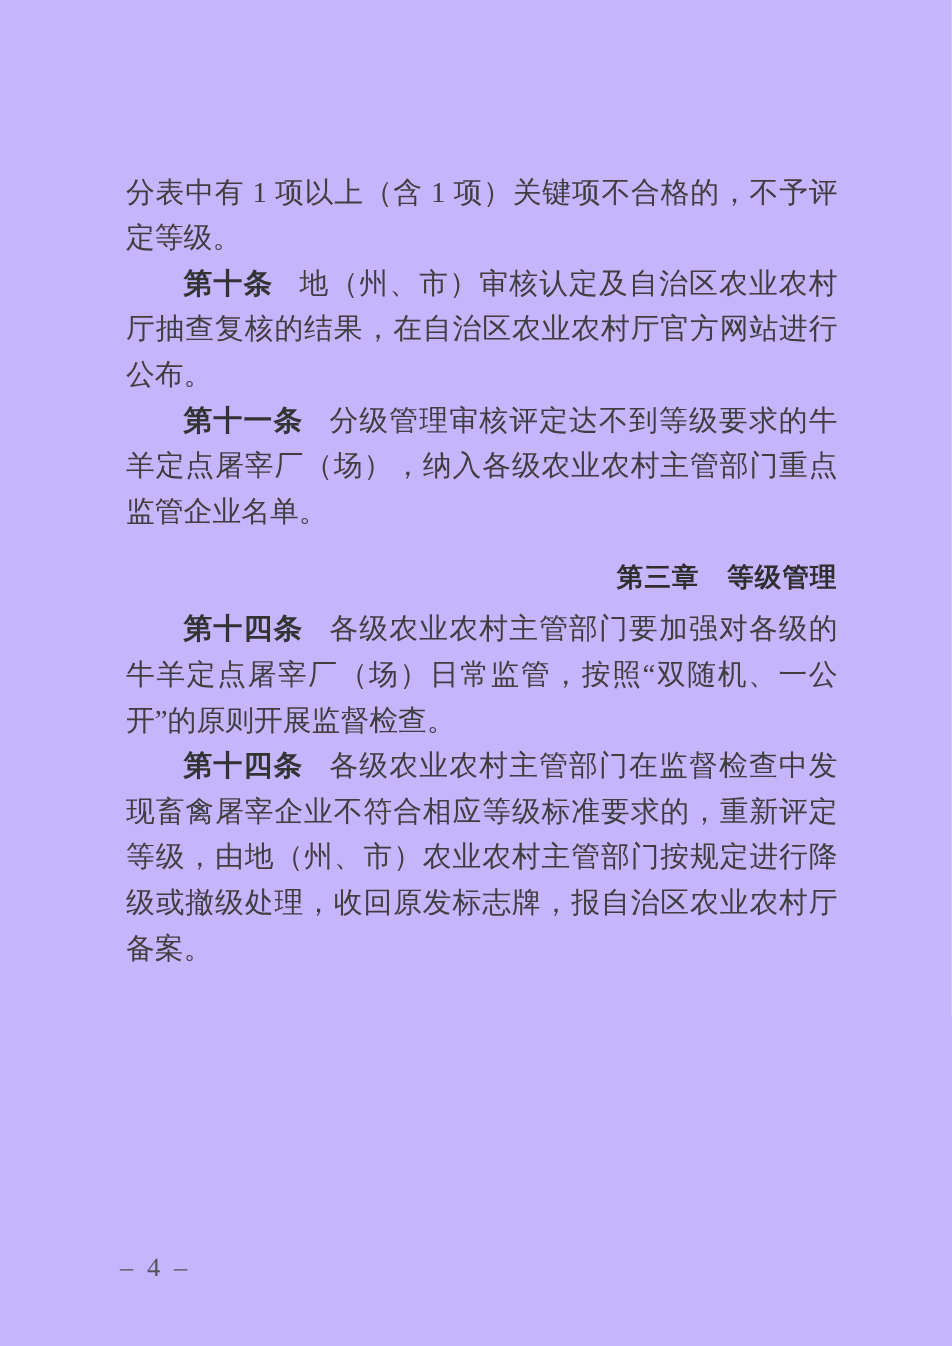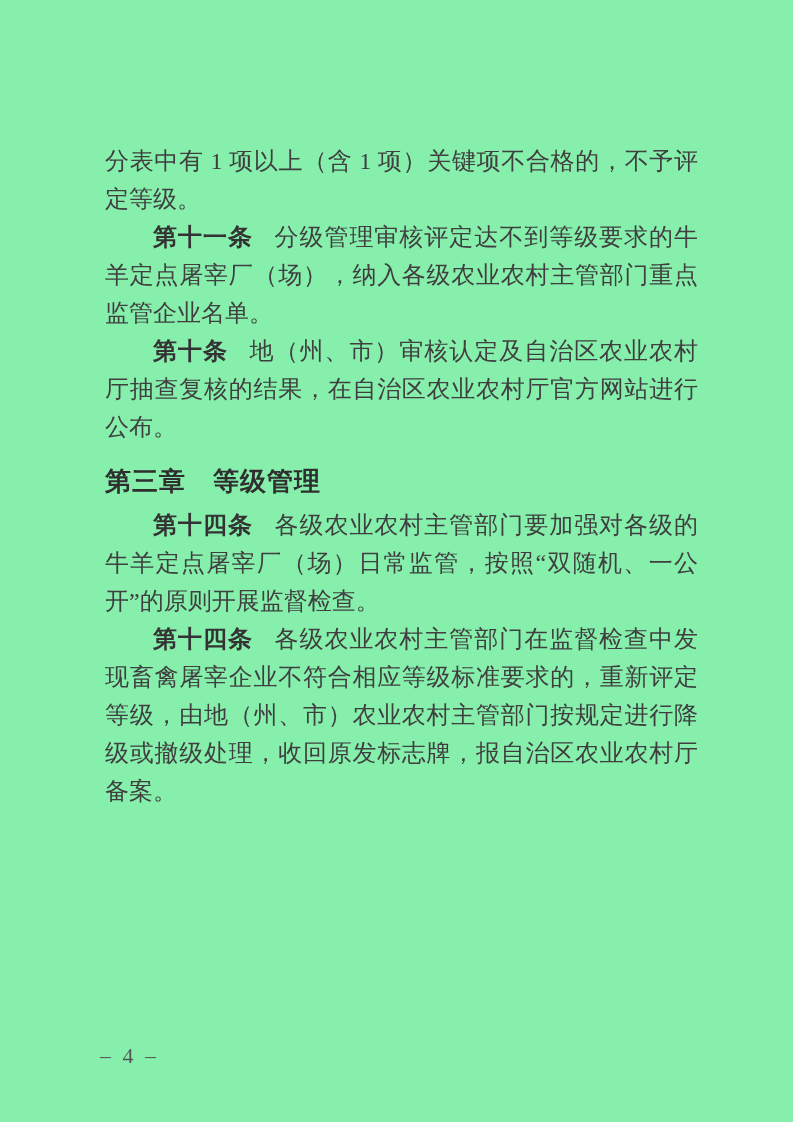--- a/index.html
+++ b/index.html
@@ -10,21 +10,21 @@
     width: 793px;
     height: 1122px;
     background: #fdfdfc;
     position: relative;
     overflow: hidden;
     font-family: "Liberation Serif", "DejaVu Serif", serif;
   }
   .page {
     position: absolute;
     inset: 0;
-    background: #86efac;
+    background: #c4b5fd;
   }
   .content {
     position: absolute;
     top: 142px;
     left: 105px;
     width: 593px;
     color: #3f3f3f;
     font-size: 24px;
     line-height: 38px;
     text-align: justify;
@@ -37,25 +37,25 @@
   .para.no-indent {
     text-indent: 0;
   }
   .art-num {
     font-weight: 700;
     color: #333333;
     margin-right: 0.9em;
   }
   .chapter {
     margin: 16px 0 6px 0;
-    text-align: left;
+    text-align: right;
     text-indent: 0;
     font-family: "Liberation Sans", "DejaVu Sans", sans-serif;
     font-weight: 700;
-    font-size: 26px;
+    font-size: 22px;
     line-height: 38px;
     color: #2f2f2f;
     letter-spacing: 1px;
   }
   .footer {
     position: absolute;
     left: 100px;
     top: 1042px;
     font-size: 22px;
     line-height: 28px;
@@ -65,23 +65,23 @@
   }
 </style>
 </head>
 <body>
 
 <div class="page">
   <div class="content">
 
     <p class="para no-indent">分表中有 1 项以上（含 1 项）关键项不合格的，不予评定等级。</p>
 
+    <p class="para"><span class="art-num">第十条</span><span>地（州、市）审核认定及自治区农业农村厅抽查复核的结果，在自治区农业农村厅官方网站进行公布。</span></p>
+
     <p class="para"><span class="art-num">第十一条</span><span>分级管理审核评定达不到等级要求的牛羊定点屠宰厂（场），纳入各级农业农村主管部门重点监管企业名单。</span></p>
-
-    <p class="para"><span class="art-num">第十条</span><span>地（州、市）审核认定及自治区农业农村厅抽查复核的结果，在自治区农业农村厅官方网站进行公布。</span></p>
 
 
 
     <h2 class="chapter">第三章　等级管理</h2>
 
     <p class="para"><span class="art-num">第十四条</span><span>各级农业农村主管部门要加强对各级的牛羊定点屠宰厂（场）日常监管，按照“双随机、一公开”的原则开展监督检查。</span></p>
 
     <p class="para"><span class="art-num">第十四条</span><span>各级农业农村主管部门在监督检查中发现畜禽屠宰企业不符合相应等级标准要求的，重新评定等级，由地（州、市）农业农村主管部门按规定进行降级或撤级处理，收回原发标志牌，报自治区农业农村厅备案。</span></p>
 
   </div>

